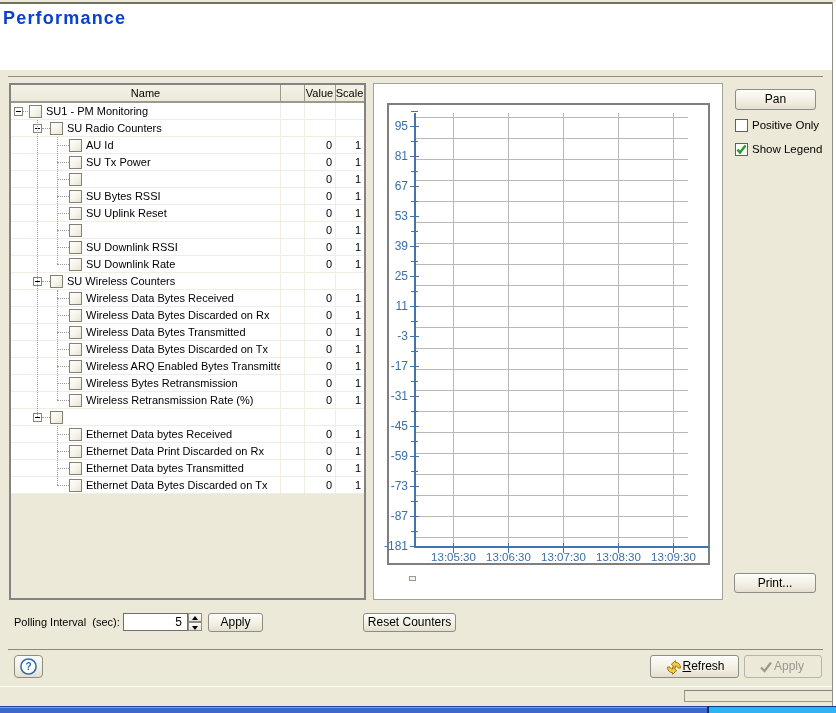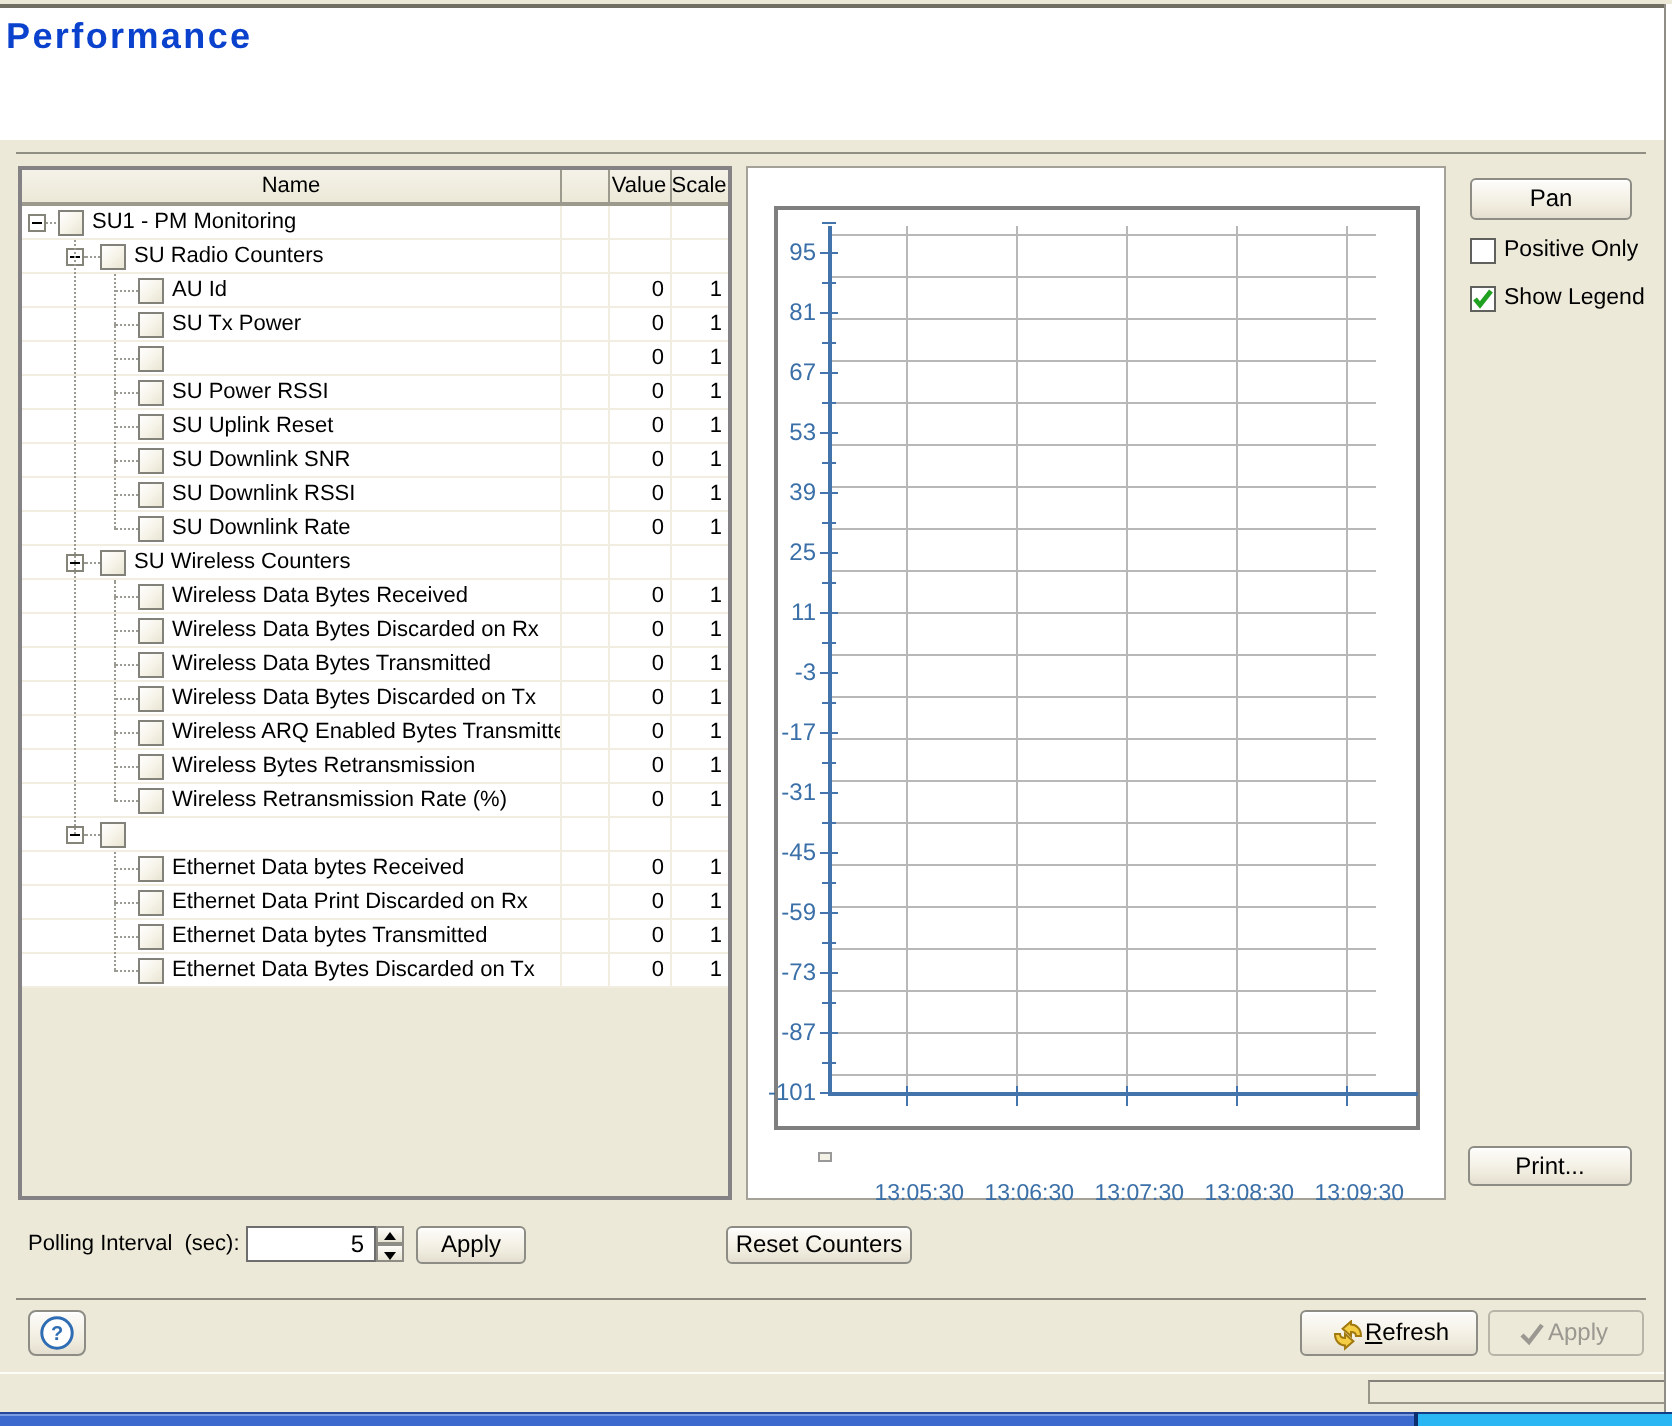--- a/index.html
+++ b/index.html
@@ -40,21 +40,21 @@
 
 
 #chartpanel { position:absolute; left:373px; top:83px; width:350px; height:517px;
   background:#fff; border:1px solid #a3a198; }
 #chartinner { position:absolute; left:13px; top:19px; width:323px; height:462px;
   border:2px solid #7f7f7f; background:#fff; }
 .grid { position:absolute; background:#cbcbcb; }
 .axis { position:absolute; background:#4374ab; }
 .tick { position:absolute; background:#4374ab; }
 .ylab { position:absolute; left:0; width:34px; text-align:right; font-size:12px; color:#3a6fa8; }
-.xlab { position:absolute; width:57px; text-align:right; font-size:11.5px; color:#3a6fa8;margin-top:40px; }
+.xlab { position:absolute; width:57px; text-align:center; font-size:11.5px; color:#3a6fa8; }
 #legendsq { position:absolute; left:35px; top:492px; width:7px; height:5px;
   border:1px solid #999; background:#f4f1e6; }
 
 
 .btn { position:absolute; border:1px solid #8d8d85; border-radius:3px;
   background:linear-gradient(180deg,#fdfcfa 0%,#f6f3ea 40%,#efebdd 70%,#e3ded0 100%);
   font-size:12px; color:#000; text-align:center;
   box-shadow:inset 0 1px 0 #fff; }
 .cbx { position:absolute; width:13px; height:13px; border:1px solid #60605c; background:#fff; }
 .cblab { position:absolute; font-size:11.5px; color:#000; }
@@ -115,33 +115,32 @@
 <div class="tval" style="top:69px">0</div>
 <div class="tsc" style="top:69px">1</div>
 <div class="trow" style="top:86px"></div>
 <div class="hdot" style="left:46px;top:94px;width:12px"></div>
 <div class="cb" style="left:58px;top:88px"></div>
 <div class="tval" style="top:86px">0</div>
 <div class="tsc" style="top:86px">1</div>
 <div class="trow" style="top:103px"></div>
 <div class="hdot" style="left:46px;top:111px;width:12px"></div>
 <div class="cb" style="left:58px;top:105px"></div>
-<div class="tlab" style="left:75px;top:103px;width:194px">SU Power RSSI</div>
+<div class="tlab" style="left:75px;top:103px;width:194px">SU Bytes RSSI</div>
 <div class="tval" style="top:103px">0</div>
 <div class="tsc" style="top:103px">1</div>
 <div class="trow" style="top:120px"></div>
 <div class="hdot" style="left:46px;top:128px;width:12px"></div>
 <div class="cb" style="left:58px;top:122px"></div>
 <div class="tlab" style="left:75px;top:120px;width:194px">SU Uplink Reset</div>
 <div class="tval" style="top:120px">0</div>
 <div class="tsc" style="top:120px">1</div>
 <div class="trow" style="top:137px"></div>
 <div class="hdot" style="left:46px;top:145px;width:12px"></div>
 <div class="cb" style="left:58px;top:139px"></div>
-<div class="tlab" style="left:75px;top:137px;width:194px">SU Downlink SNR</div>
 <div class="tval" style="top:137px">0</div>
 <div class="tsc" style="top:137px">1</div>
 <div class="trow" style="top:154px"></div>
 <div class="hdot" style="left:46px;top:162px;width:12px"></div>
 <div class="cb" style="left:58px;top:156px"></div>
 <div class="tlab" style="left:75px;top:154px;width:194px">SU Downlink RSSI</div>
 <div class="tval" style="top:154px">0</div>
 <div class="tsc" style="top:154px">1</div>
 <div class="trow" style="top:171px"></div>
 <div class="hdot" style="left:46px;top:179px;width:12px"></div>
@@ -312,21 +311,21 @@
 <div class="tick" style="left:37px;top:357px;width:7px;height:1px"></div>
 <div class="ylab" style="top:365px">-59</div>
 <div class="tick" style="left:36px;top:402px;width:9px;height:1px"></div>
 <div class="tick" style="left:37px;top:387px;width:7px;height:1px"></div>
 <div class="ylab" style="top:395px">-73</div>
 <div class="tick" style="left:36px;top:432px;width:9px;height:1px"></div>
 <div class="tick" style="left:37px;top:417px;width:7px;height:1px"></div>
 <div class="ylab" style="top:425px">-87</div>
 <div class="tick" style="left:36px;top:462px;width:9px;height:1px"></div>
 <div class="tick" style="left:37px;top:447px;width:7px;height:1px"></div>
-<div class="ylab" style="top:455px">-101</div>
+<div class="ylab" style="top:455px">-181</div>
 <div class="tick" style="left:79px;top:459px;width:1px;height:10px"></div>
 <div class="xlab" style="left:51px;top:467px">13:05:30</div>
 <div class="tick" style="left:134px;top:459px;width:1px;height:10px"></div>
 <div class="xlab" style="left:106px;top:467px">13:06:30</div>
 <div class="tick" style="left:189px;top:459px;width:1px;height:10px"></div>
 <div class="xlab" style="left:161px;top:467px">13:07:30</div>
 <div class="tick" style="left:244px;top:459px;width:1px;height:10px"></div>
 <div class="xlab" style="left:216px;top:467px">13:08:30</div>
 <div class="tick" style="left:299px;top:459px;width:1px;height:10px"></div>
 <div class="xlab" style="left:271px;top:467px">13:09:30</div>

